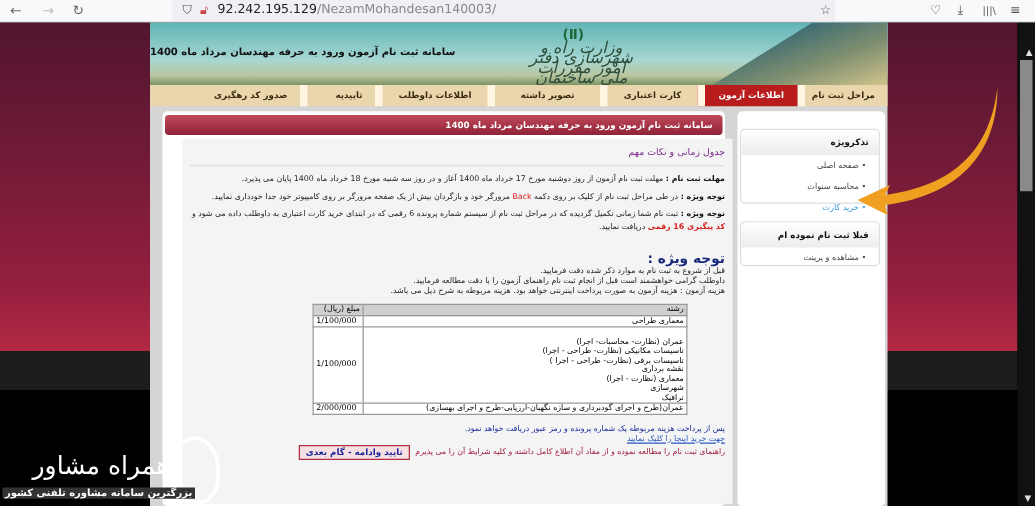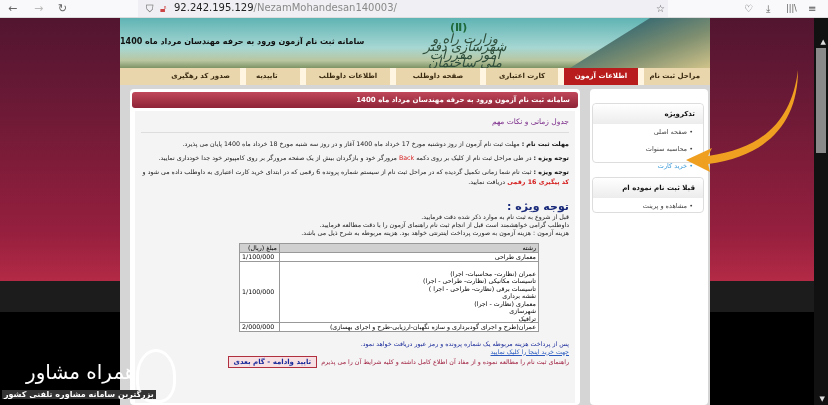--- a/index.html
+++ b/index.html
@@ -34,21 +34,21 @@
 
   
   .navbar { position: absolute; left: 0; top: 50px; width: 590px; height: 17px; background: #e9d6ad; direction: rtl; display: flex; }
   .nav-item { height: 17px; line-height: 17px; font-size: 7px; font-weight: bold; color: #3a2a10; padding: 0 10px; white-space: nowrap; position: relative; border-left: 6px solid #fff5e0; }
   .nav-item.active { background: #b91c1c; color: #fff; }
 
   
   .main { position: absolute; left: 10px; top: 71px; width: 450px; height: 316px; background: #fff; border-radius: 4px; }
   .main-header { position: absolute; left: 2px; top: 3px; width: 446px; height: 16px; border-radius: 3px;
                  background: linear-gradient(to bottom, #c0485a, #8f2337); color: #fff; font-size: 7px; font-weight: bold; direction: rtl; padding-right: 8px; line-height: 16px; }
-  .content { position: absolute; left: 5px; top: 22px; width: 440px; height: 292px; background: #f4f4f4; direction: rtl; padding: 0 6px; }
+  .content { position: absolute; left: 16px; top: 22px; width: 440px; height: 292px; background: #f4f4f4; direction: rtl; padding: 0 6px; }
   .section-title { font-size: 7.5px; color: #7a2a8a; margin-top: 6px; padding-bottom: 6px; border-bottom: 1px solid #ddd; }
   .note { font-size: 6.3px; color: #222; margin-top: 6px; line-height: 10px; }
   .note b { color: #111; }
   .red { color: #d51c1c; font-weight: bold; }
   .red-small { color: #d51c1c; }
   .big-title { font-size: 11px; color: #1a2a7a; font-weight: bold; margin-top: 14px; line-height: 12px; }
   .plain { font-size: 6.3px; color: #222; line-height: 8px; }
 
   table.fees { margin-top: 6px; margin-right: 30px; width: 300px; border-collapse: collapse; font-size: 6.3px; direction: rtl; background: #fff; border: 1px solid #888; }
   table.fees th { background: #d0d0d0; font-weight: normal; text-align: right; padding: 0 2px; border: 1px solid #999; height: 8px; line-height: 8px; }
@@ -106,23 +106,23 @@
     <div class="bldg"></div>
     <span class="emblem">(Ⅱ)</span>
     <span class="ministry">وزارت راه و شهرسازی دفتر امور مقررات ملی ساختمان</span>
     <span class="banner-title">سامانه ثبت نام آزمون ورود به حرفه مهندسان مرداد ماه 1400</span>
   </div>
 
   <div class="navbar">
     <div class="nav-item" style="width:72px">مراحل ثبت نام</div>
     <div class="nav-item active" style="width:80px;text-align:center">اطلاعات آزمون</div>
     <div class="nav-item" style="width:78px;text-align:center">کارت اعتباری</div>
-    <div class="nav-item" style="width:90px;text-align:center">صفحه داوطلب</div>
+    <div class="nav-item" style="width:90px;text-align:center">تصویر داشته</div>
     <div class="nav-item" style="width:90px;text-align:center">اطلاعات داوطلب</div>
-    <div class="nav-item" style="width:60px;text-align:left">تاییدیه</div>
+    <div class="nav-item" style="width:60px;text-align:right">تاییدیه</div>
     <div class="nav-item" style="width:100px;text-align:right;border-left:none">صدور کد رهگیری</div>
   </div>
 
   <div class="main">
     <div class="main-header">سامانه ثبت نام آزمون ورود به حرفه مهندسان مرداد ماه 1400</div>
     <div class="content">
       <div class="section-title">جدول زمانی و نکات مهم</div>
 
       <div class="note">
         <b>مهلت ثبت نام :</b>

